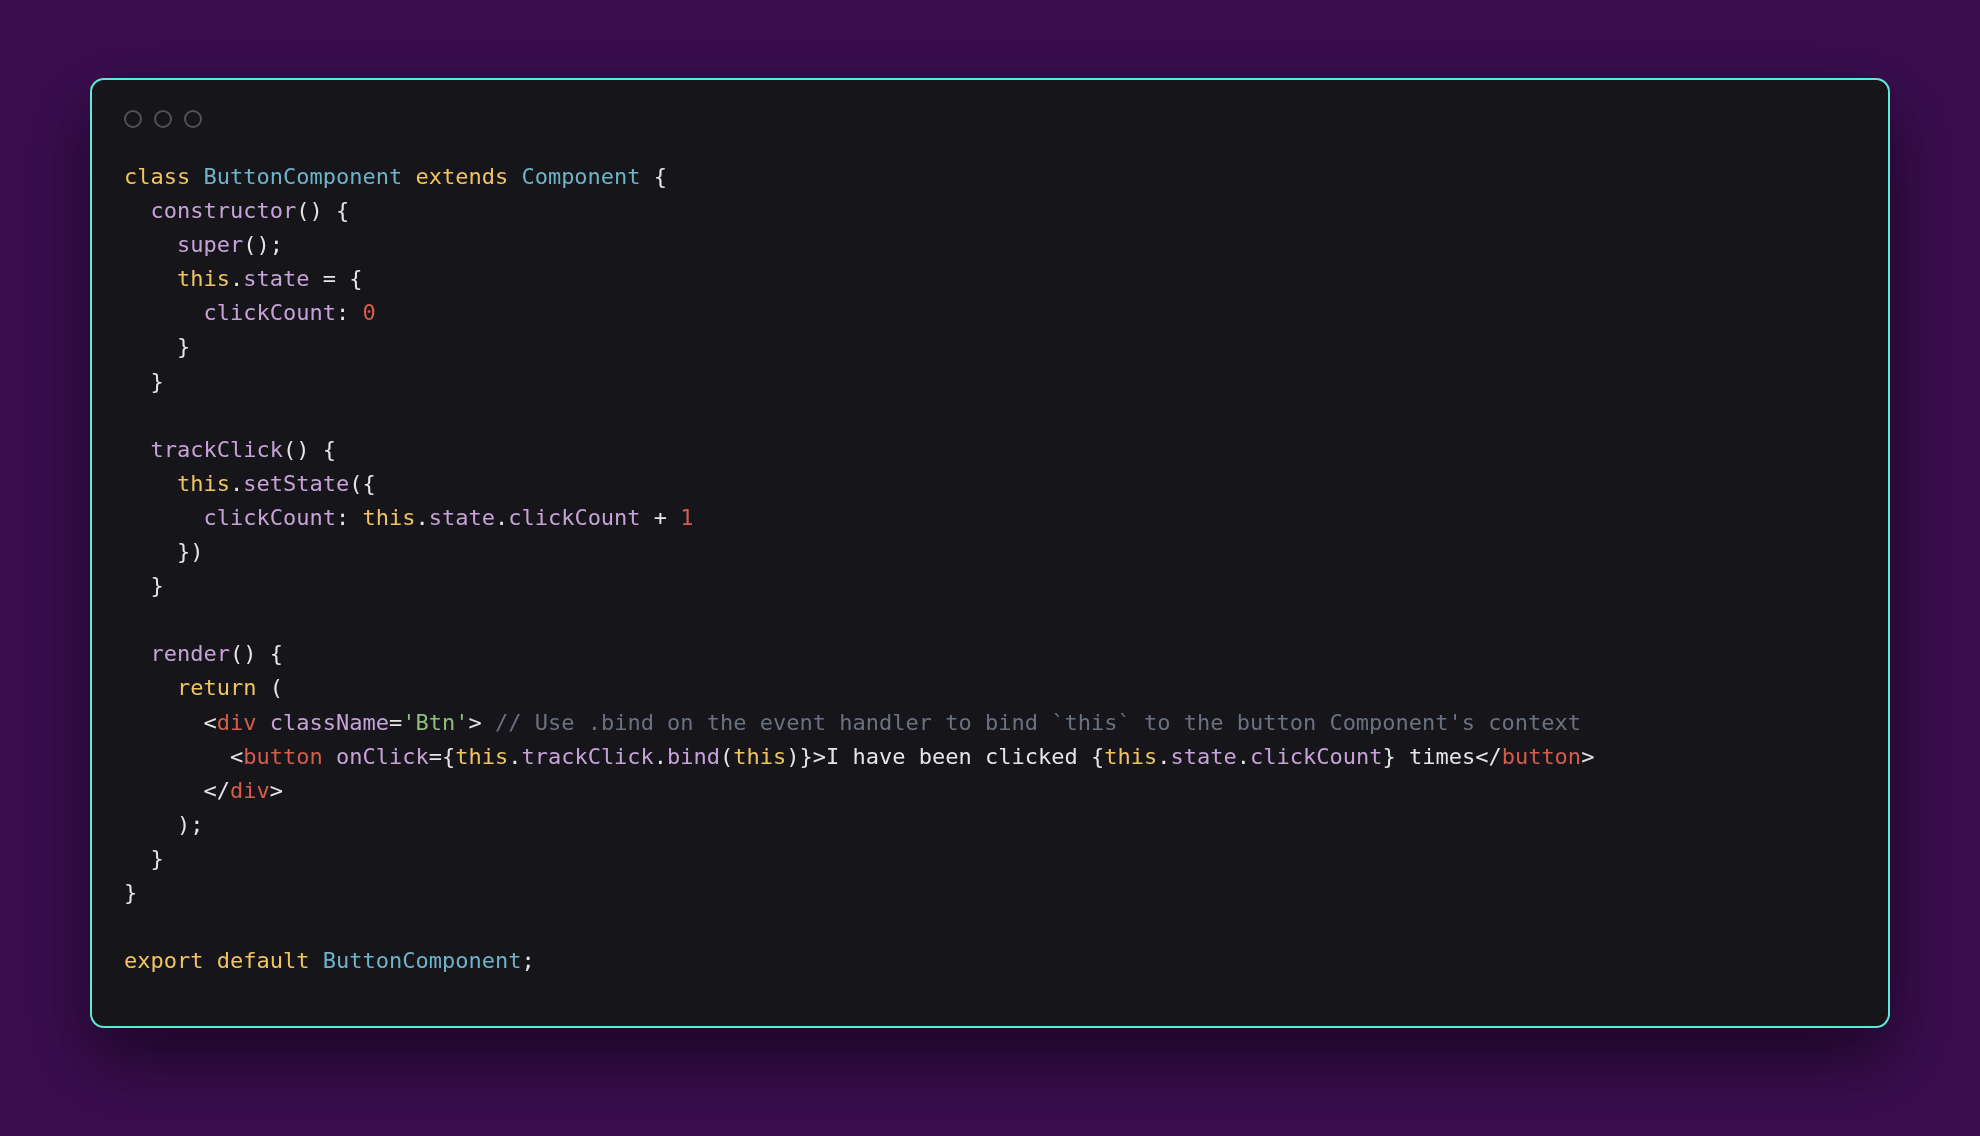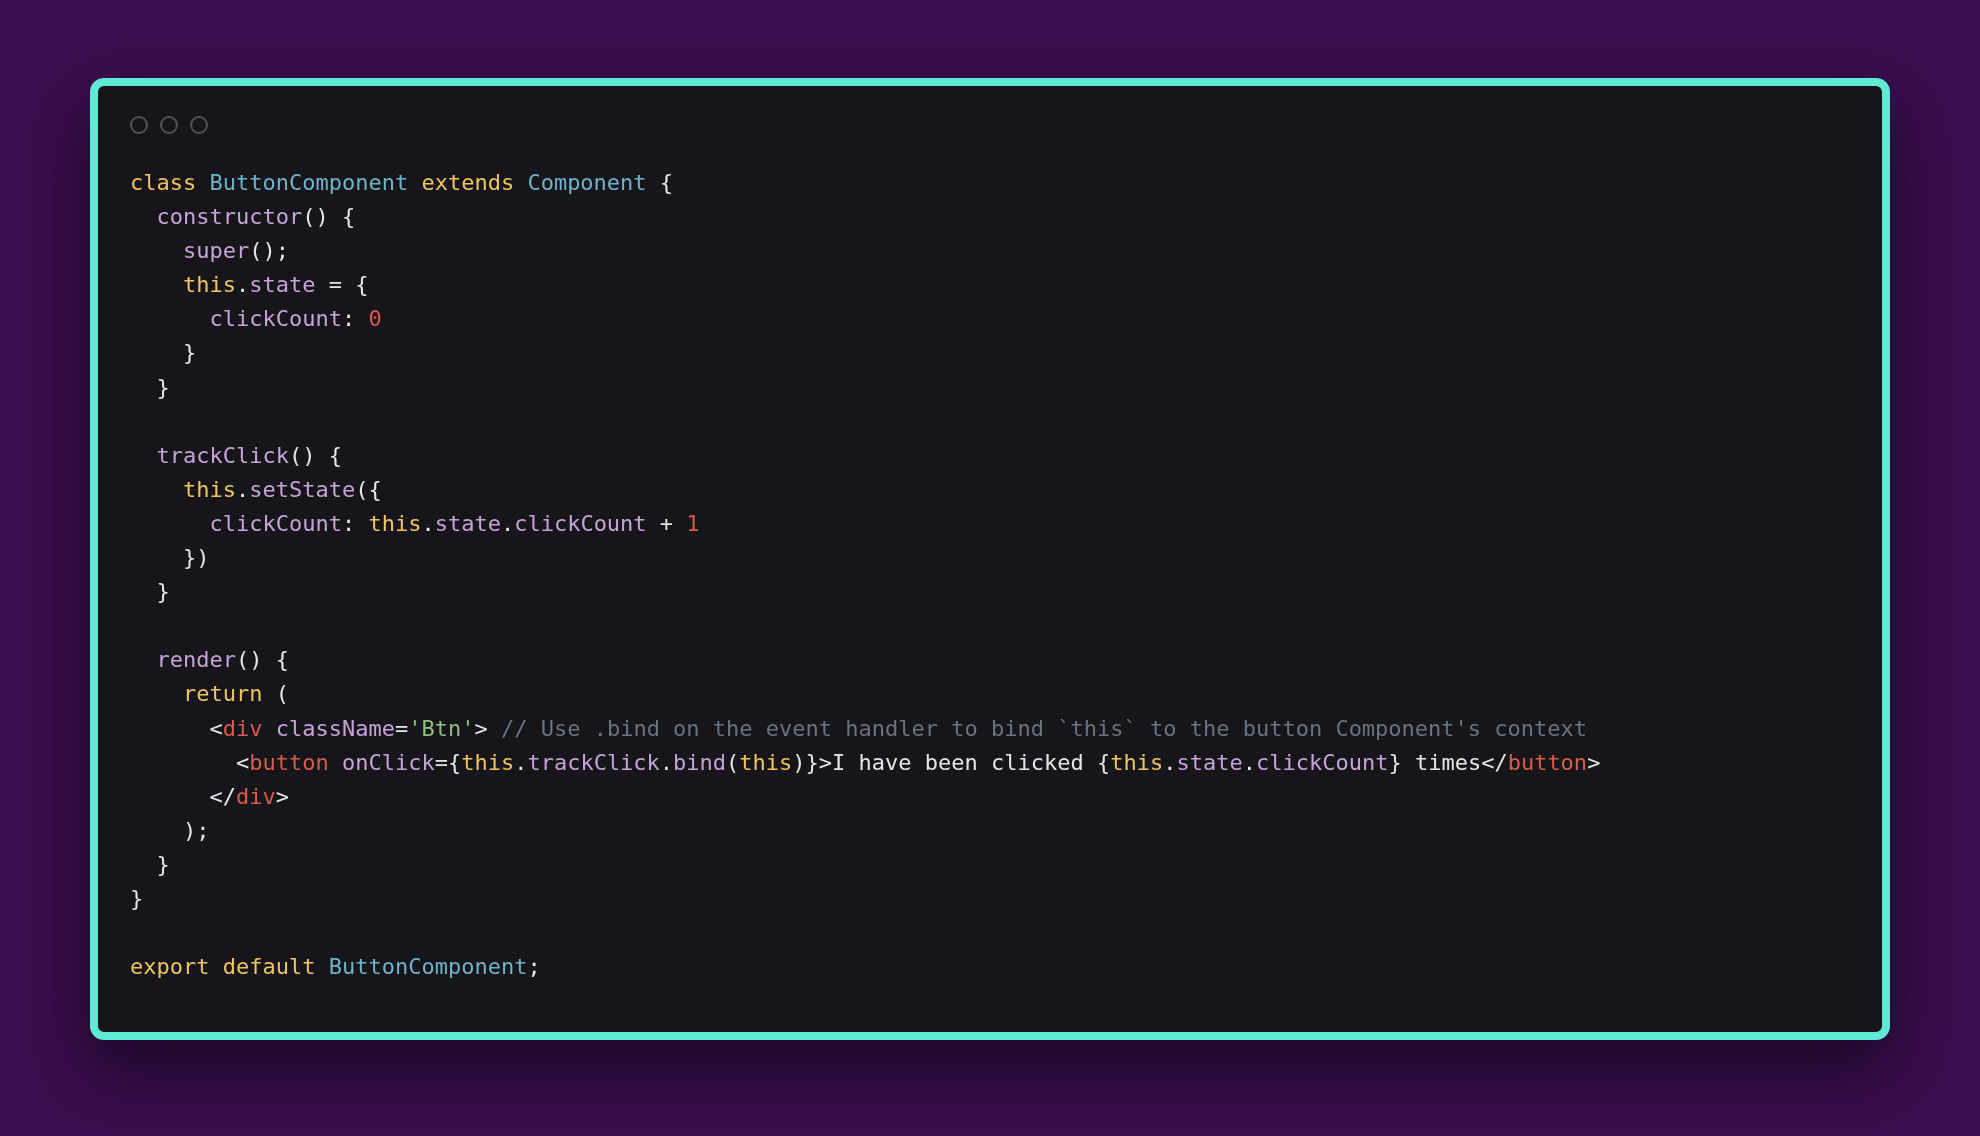--- a/index.html
+++ b/index.html
@@ -9,21 +9,21 @@
     height: 1136px;
     display: flex;
     align-items: flex-start;
     justify-content: center;
     padding-top: 78px;
     font-family: ui-monospace, SFMono-Regular, Menlo, Monaco, Consolas, monospace;
   }
   .editor-window {
     width: 1800px;
     background: #16151a;
-    border: 8px solid #5eead4;
+    border: 2px solid #5eead4;
     border-radius: 14px;
     box-shadow: 0 30px 70px rgba(0,0,0,0.55);
     padding: 24px 32px 48px 32px;
   }
   .titlebar {
     display: flex;
     gap: 12px;
     padding: 6px 0 32px 0;
   }
   .dot {

